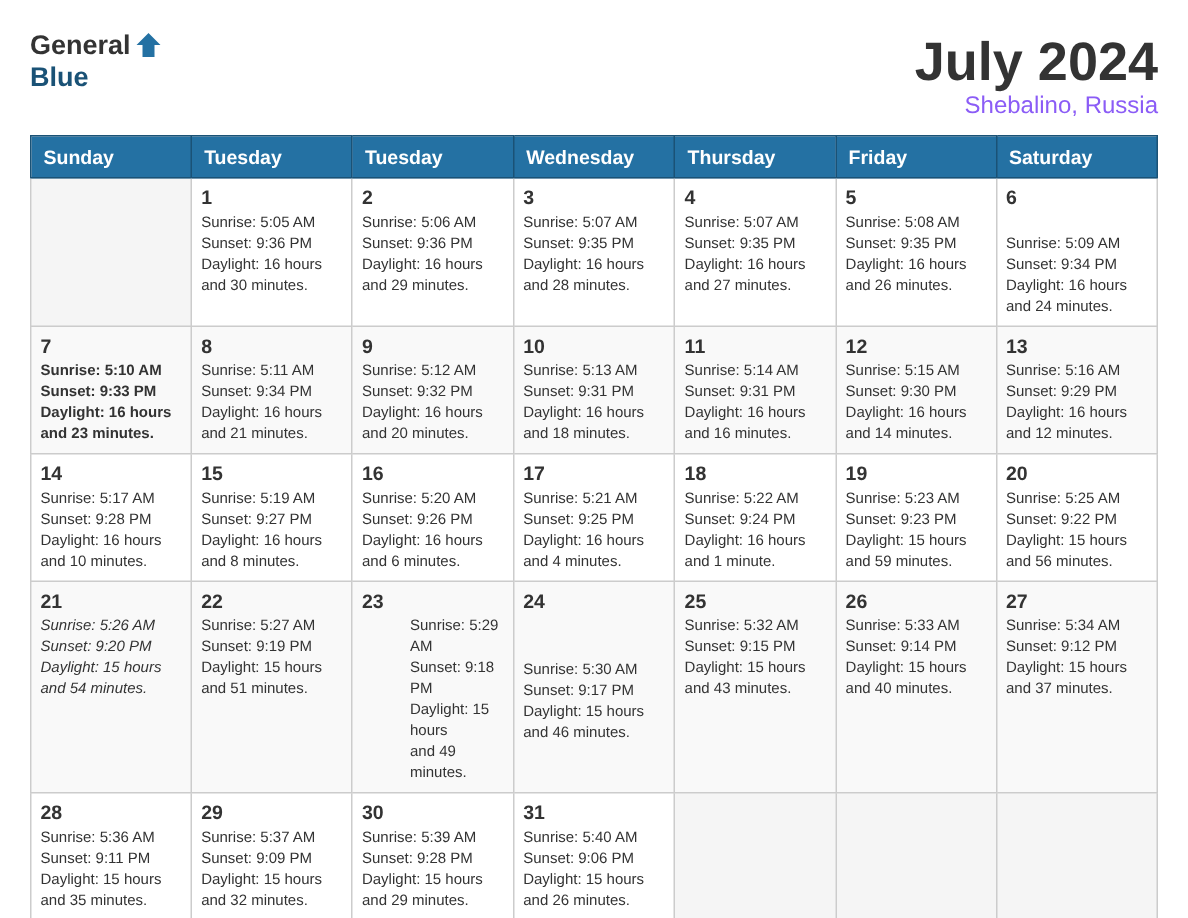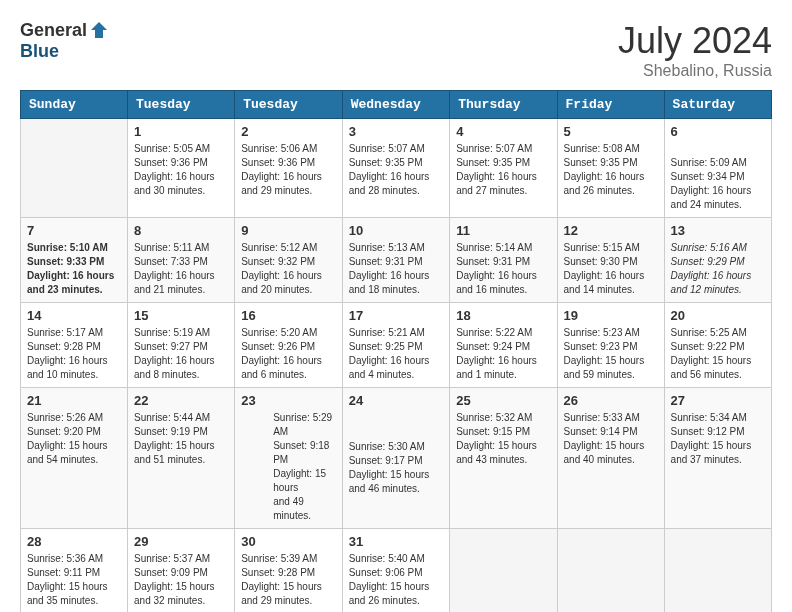--- a/index.html
+++ b/index.html
@@ -38,40 +38,39 @@
     .logo-icon {
       width: 20px;
       height: 20px;
       margin-left: 2px;
     }
     .title-section {
       text-align: right;
     }
     .month-year {
       font-size: 36px;
-      font-weight: normal;
+      font-weight: bold;
       color: #333;
     }
     .location {
       font-size: 16px;
-      color: #737373;
+      color: #8b5cf6;
     }
     .calendar {
       width: 100%;
       border-collapse: collapse;
       border: 1px solid #ccc;
     }
     .calendar th {
       background-color: #2471a3;
       color: white;
       text-align: left;
       padding: 6px 8px;
       font-size: 13px;
       border: 1px solid #1a5276;
-      font-family: Liberation Mono, monospace;
     }
     .calendar td {
       vertical-align: top;
       padding: 5px 6px;
       border: 1px solid #ccc;
       width: 108px;
       min-height: 80px;
       background: #fff;
     }
     .calendar tr:nth-child(even) td {
@@ -173,21 +172,21 @@
         <td>
           <div class="day-number">7</div>
           <div class="day-info" style="white-space: pre-line; font-weight: bold;">Sunrise: 5:10 AM
 Sunset: 9:33 PM
 Daylight: 16 hours
 and 23 minutes.</div>
         </td>
         <td>
           <div class="day-number">8</div>
           <div class="day-info" style="white-space: pre-line;">Sunrise: 5:11 AM
-Sunset: 7:33 PM
+Sunset: 9:34 PM
 Daylight: 16 hours
 and 21 minutes.</div>
         </td>
         <td>
           <div class="day-number">9</div>
           <div class="day-info" style="white-space: pre-line;">Sunrise: 5:12 AM
 Sunset: 9:32 PM
 Daylight: 16 hours
 and 20 minutes.</div>
         </td>
@@ -207,21 +206,21 @@
         </td>
         <td>
           <div class="day-number">12</div>
           <div class="day-info" style="white-space: pre-line;">Sunrise: 5:15 AM
 Sunset: 9:30 PM
 Daylight: 16 hours
 and 14 minutes.</div>
         </td>
         <td>
           <div class="day-number">13</div>
-          <div class="day-info" style="white-space: pre-line; font-style: italic;">Sunrise: 5:16 AM
+          <div class="day-info" style="white-space: pre-line;">Sunrise: 5:16 AM
 Sunset: 9:29 PM
 Daylight: 16 hours
 and 12 minutes.</div>
         </td>
       </tr>
       <tr>
         <td>
           <div class="day-number">14</div>
           <div class="day-info" style="white-space: pre-line;">Sunrise: 5:17 AM
 Sunset: 9:28 PM
@@ -267,28 +266,28 @@
           <div class="day-number">20</div>
           <div class="day-info" style="white-space: pre-line;">Sunrise: 5:25 AM
 Sunset: 9:22 PM
 Daylight: 15 hours
 and 56 minutes.</div>
         </td>
       </tr>
       <tr>
         <td>
           <div class="day-number">21</div>
-          <div class="day-info" style="white-space: pre-line;">Sunrise: 5:26 AM
+          <div class="day-info" style="white-space: pre-line; font-style: italic;">Sunrise: 5:26 AM
 Sunset: 9:20 PM
 Daylight: 15 hours
 and 54 minutes.</div>
         </td>
         <td>
           <div class="day-number">22</div>
-          <div class="day-info" style="white-space: pre-line;">Sunrise: 5:44 AM
+          <div class="day-info" style="white-space: pre-line;">Sunrise: 5:27 AM
 Sunset: 9:19 PM
 Daylight: 15 hours
 and 51 minutes.</div>
         </td>
         <td>
           <div class="day-number">23</div>
           <div class="day-info" style="white-space: pre-line; margin-left: 32px;">Sunrise: 5:29 AM
 Sunset: 9:18 PM
 Daylight: 15 hours
 and 49 minutes.</div>

